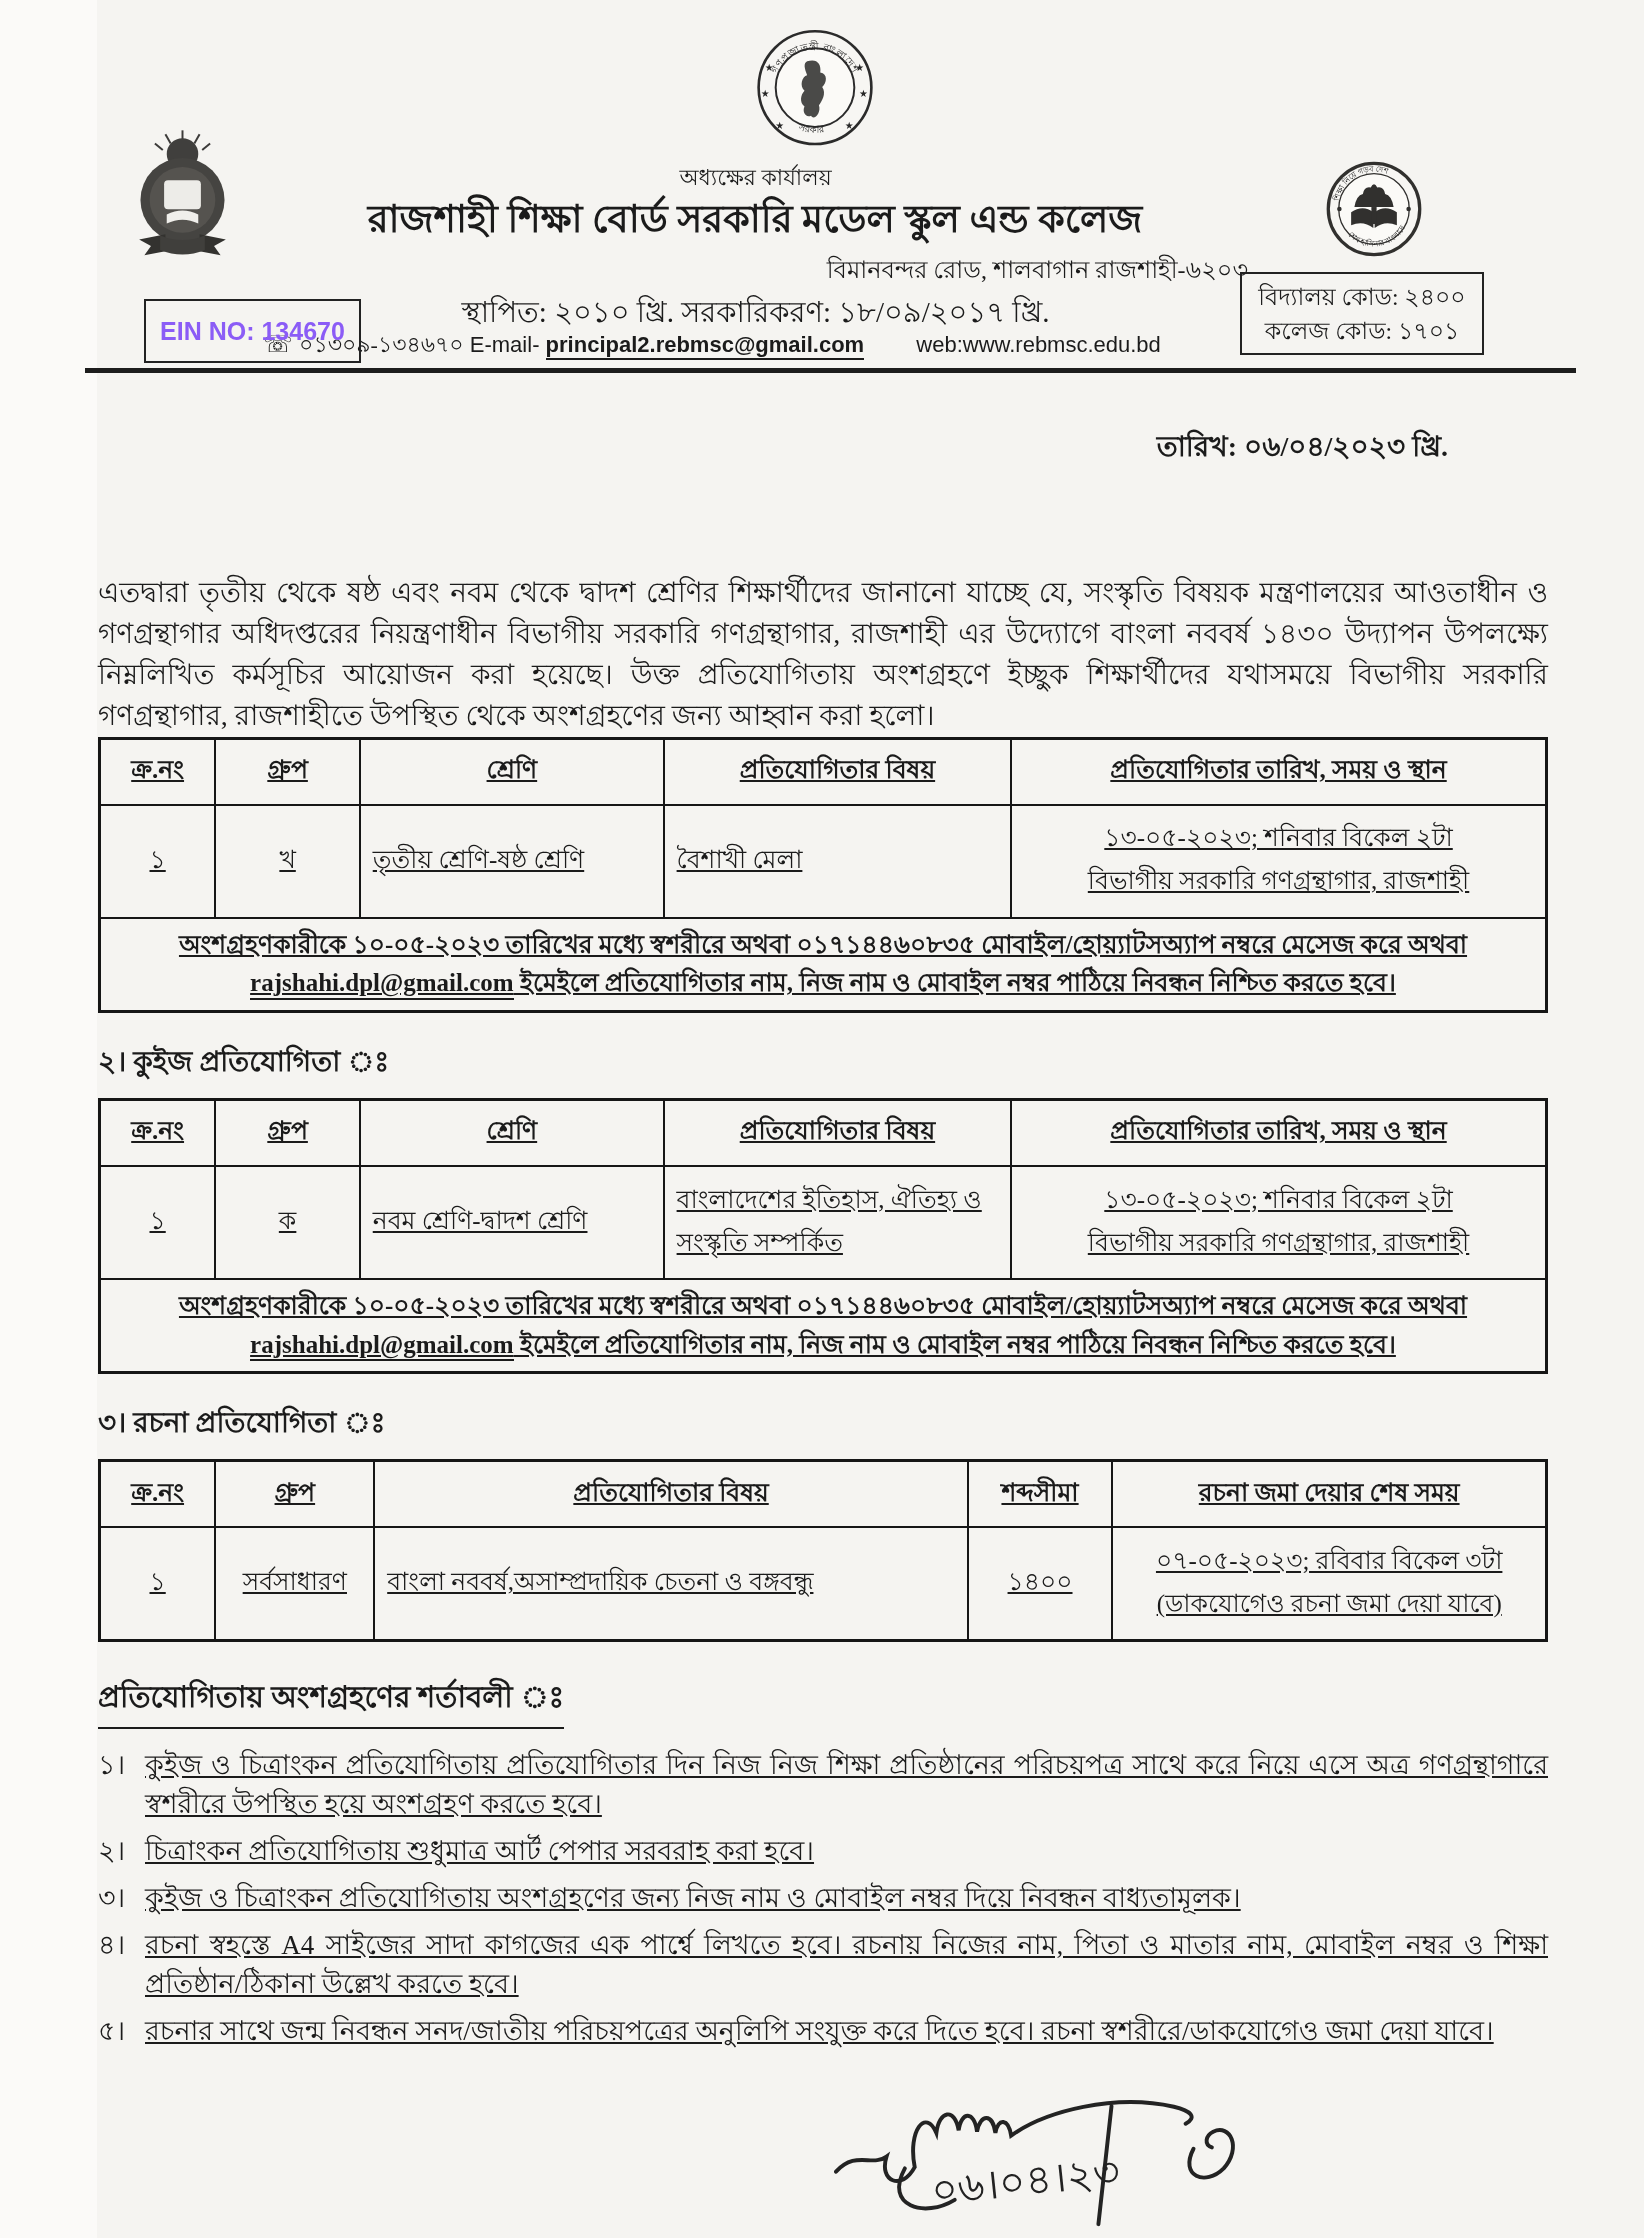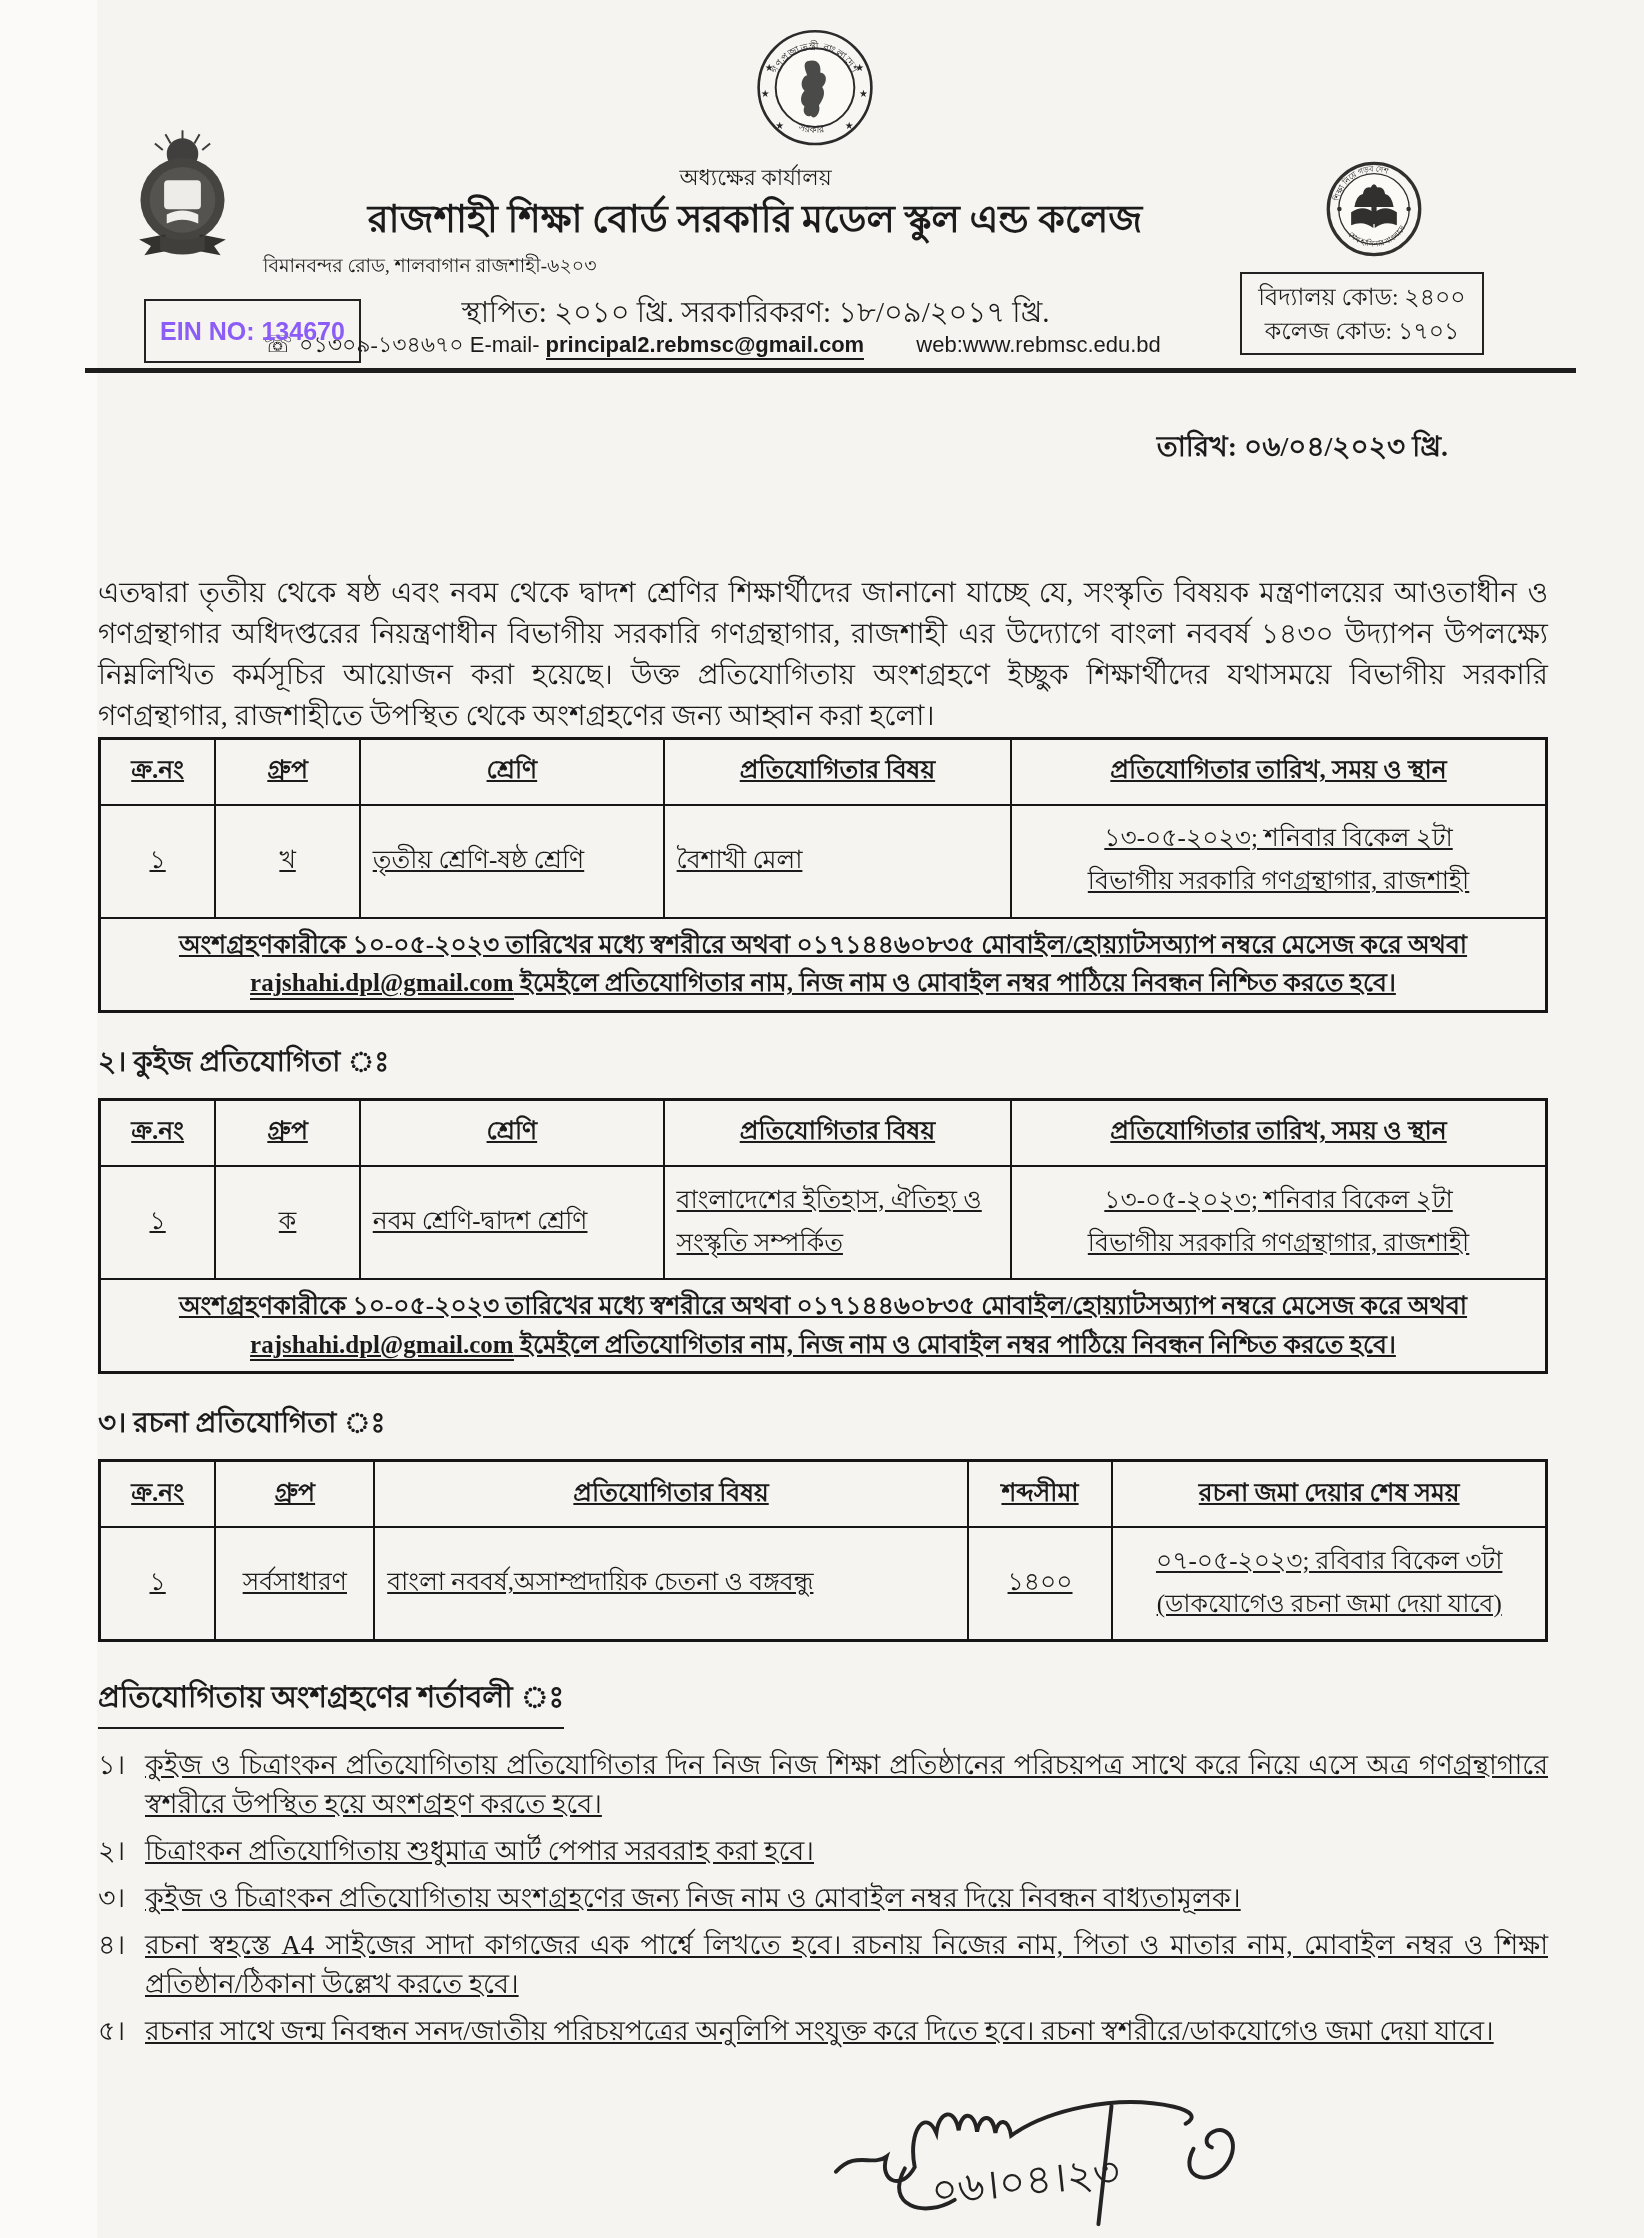--- a/index.html
+++ b/index.html
@@ -12,21 +12,21 @@
     position:relative;
     width:1645px;height:2239px;
     background:#f5f4f1;
     overflow:hidden;
   }
   .edge-strip{position:absolute;left:0;top:0;bottom:0;width:97px;background:#fbfaf8;}
   
   .gov-seal{position:absolute;left:756px;top:25px;}
   .office-line{position:absolute;left:263px;right:397px;top:160px;text-align:center;font-size:22px;}
   .school-name{position:absolute;left:197px;right:332px;top:189px;text-align:center;font-size:38px;font-weight:bold;}
-  .addr-line{position:absolute;left:263px;right:397px;top:251px;text-align:left;font-size:19px;}
+  .addr-line{position:absolute;left:263px;right:397px;top:251px;text-align:right;font-size:24px;}
   .estd-line{position:absolute;left:263px;right:397px;top:289px;text-align:center;font-size:29px;}
   .contact-line{position:absolute;left:263px;right:332px;top:327px;text-align:left;font-size:22px;font-family:"Liberation Sans","DejaVu Sans",sans-serif;}
   .contact-line .bn{font-family:"Liberation Serif","DejaVu Serif",serif;}
   .u-link{font-weight:bold;border-bottom:2px solid #1b1b1b;padding-bottom:1.3px;}
   .web-part{margin-left:46px;}
   .phone-glyph{font-size:23.6px;margin-right:6.6px;}
   .ein-box{
     position:absolute;left:108px;top:299px;width:213px;height:60px;
     border:2.6px solid #222;display:flex;align-items:center;justify-content:center;
     font-family:"Liberation Sans","DejaVu Sans",sans-serif;font-size:25px;font-weight:bold;color:#8b5cf6;margin-left:36px;

